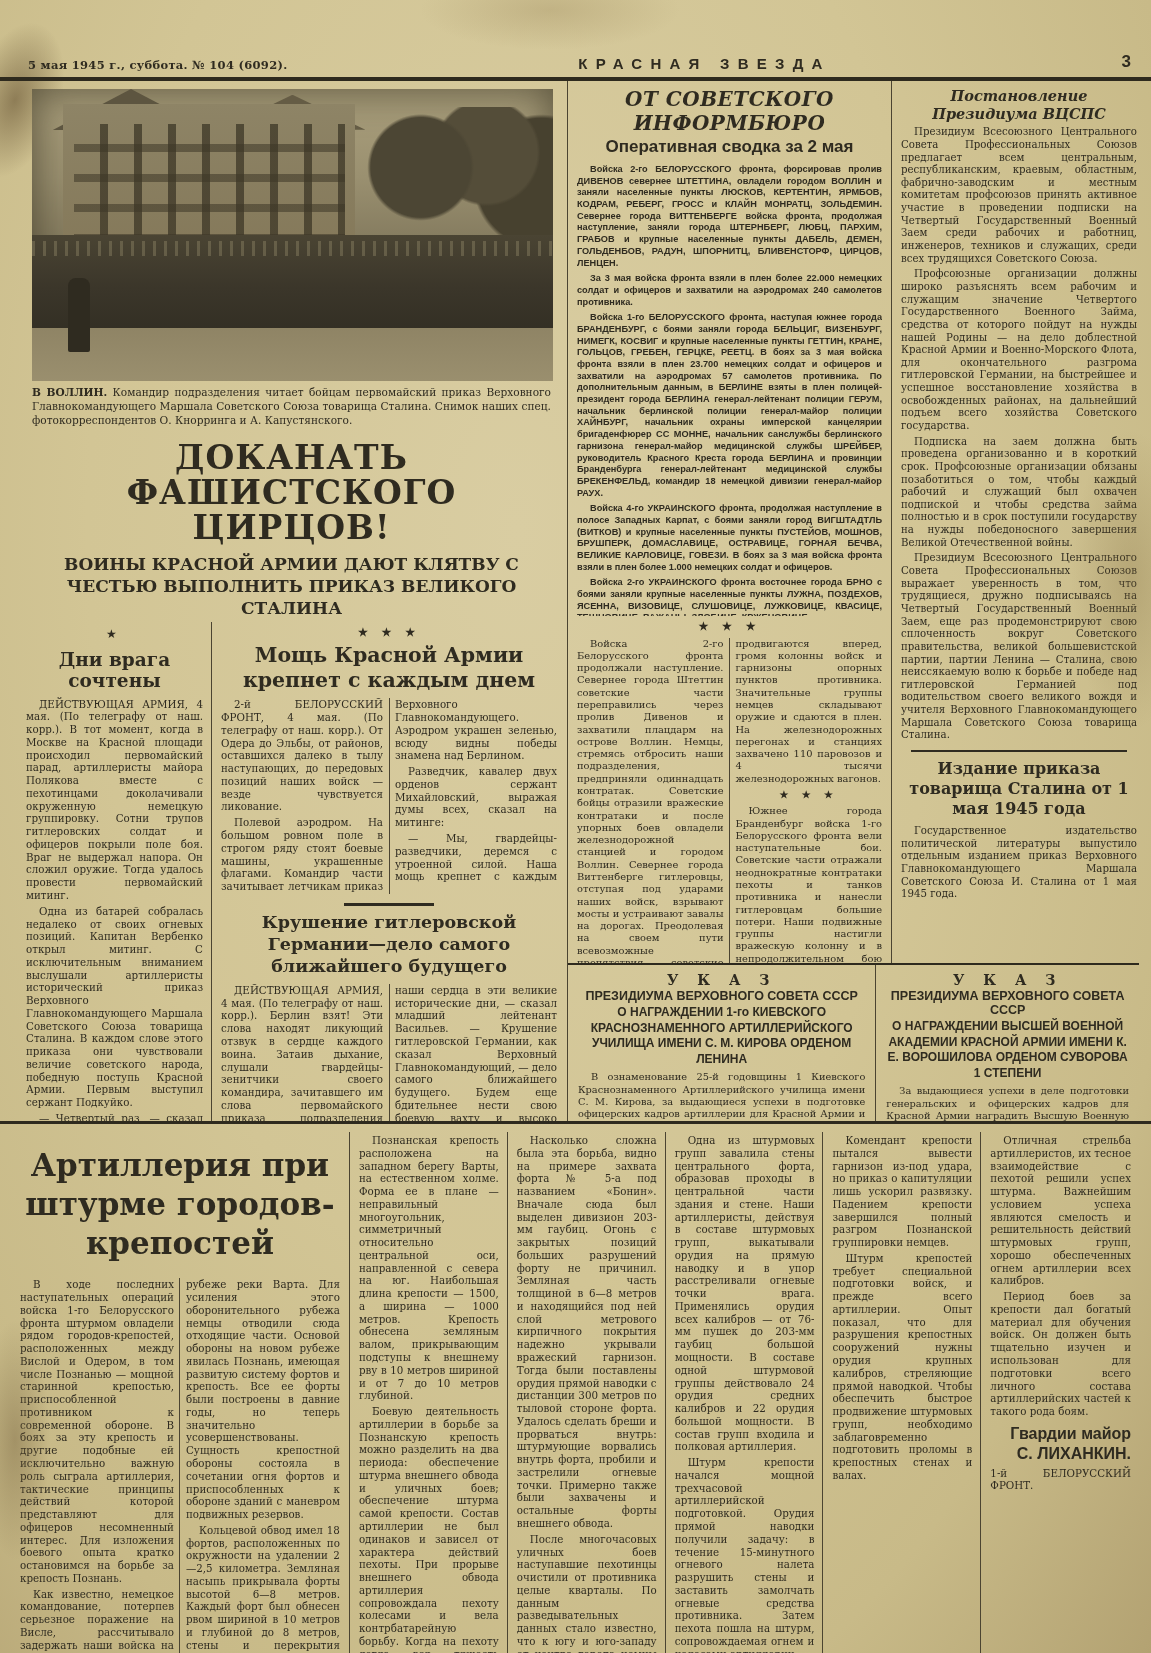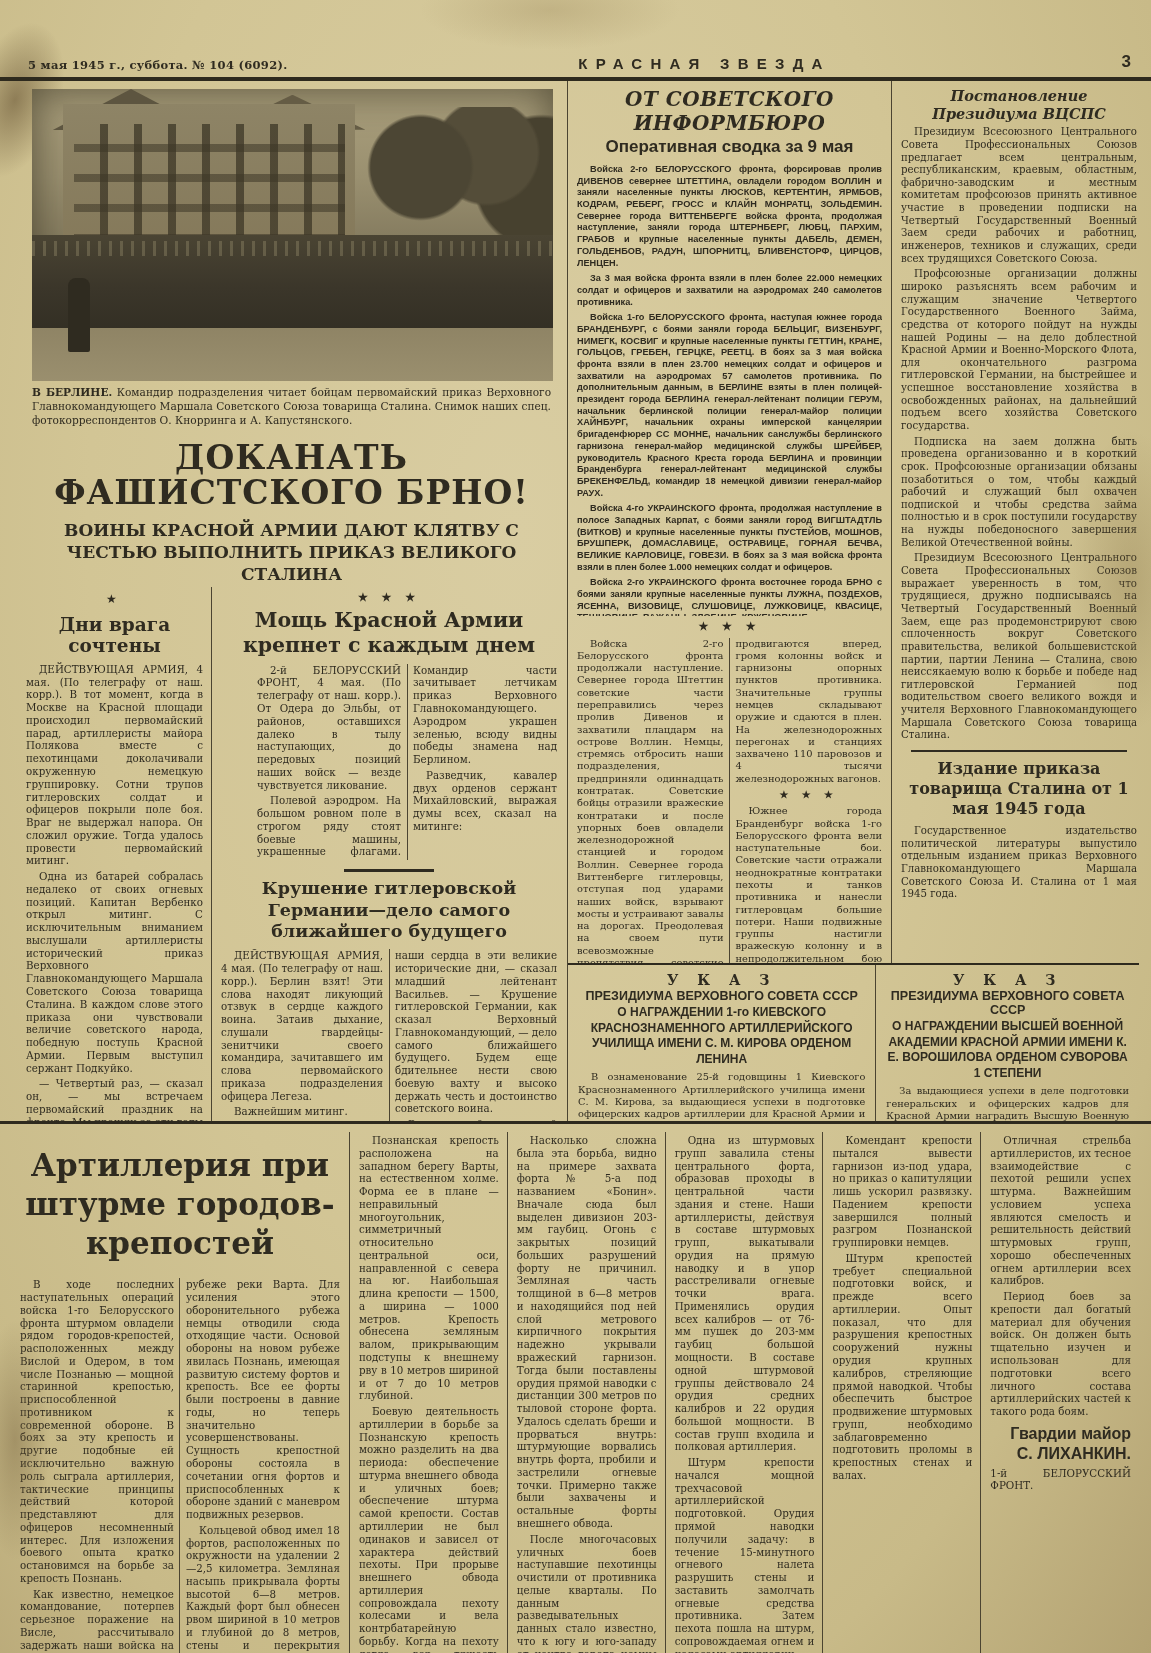--- a/index.html
+++ b/index.html
@@ -59,21 +59,21 @@
   .lead-h1 { font-size:33px; font-weight:bold; text-align:center; letter-spacing:1px; margin:14px 0 8px; line-height:1.05; }
   .lead-sub { font-size:17px; font-weight:bold; text-align:center; margin:0 auto; width:86%; line-height:1.3; }
   .sep-star { text-align:center; font-size:12px; letter-spacing:6px; margin:5px 0 2px; }
 
   .left-cols { display:flex; height:566px; overflow:hidden; margin-top:2px; }
   .col-dni { width:186px; padding-right:8px; border-right:1px solid #4b4431; overflow:hidden; }
   .col-dni h3 { font-size:18.5px; font-weight:bold; text-align:center; margin:8px 0 7px; }
   .col-mosch { flex:1; padding-left:9px; overflow:hidden; }
   .col-mosch h2 { font-size:20.5px; font-weight:bold; text-align:center; margin:3px 0 6px; line-height:1.2; }
   .col-mosch h4 { font-size:17.5px; font-weight:bold; text-align:center; margin:6px 0 6px; line-height:1.25; }
-  .mosch-text { height:196px; overflow:hidden; column-count:2; column-gap:12px; column-rule:1px solid #4b4431;margin-left:36px; }
+  .mosch-text { height:196px; overflow:hidden; column-count:2; column-gap:12px; column-rule:1px solid #4b4431; }
   .krush-text { height:208px; overflow:hidden; column-count:2; column-gap:12px; column-rule:1px solid #4b4431; }
   .mid-rule { width:90px; height:3px; background:#2f2b20; margin:9px auto 3px; }
 
   p { margin:0 0 3px; text-indent:13px; text-align:justify; font-size:10.3px; line-height:1.24; }
   p.stars { text-indent:0; text-align:center; font-weight:bold; letter-spacing:5px; font-size:11px; margin:4px 0; }
   p.noind { text-indent:0; }
 
   
   .ib-h1 { font-size:20px; font-weight:bold; font-style:italic; text-align:center; margin:4px 0 2px; letter-spacing:.5px; }
   .ib-h2 { font-family:"Liberation Sans", sans-serif; font-size:17px; font-weight:bold; text-align:center; margin:2px 0 7px; }
@@ -131,26 +131,26 @@
         <div class="ph-roof"></div>
         <div class="ph-roof2"></div>
         <div class="ph-building"></div>
         <div class="ph-windows"></div>
         <div class="ph-trees"></div>
         <div class="ph-troops"></div>
         <div class="ph-ground"></div>
         <div class="ph-officer"></div>
       </div>
       <p class="photo-caption noind">
-        <span class="b">В БЕРЛИНЕ.</span>
+        <span class="b">В ВОЛЛИН.</span>
         <span>Командир подразделения читает бойцам первомайский приказ Верховного Главнокомандующего Маршала Советского Союза товарища Сталина.</span>
         <span class="credit">Снимок наших спец. фотокорреспондентов О. Кнорринга и А. Капустянского.</span>
       </p>
 
-      <div class="lead-h1">ДОКАНАТЬ ФАШИСТСКОГО БРНО!</div>
+      <div class="lead-h1">ДОКАНАТЬ ФАШИСТСКОГО ЦИРЦОВ!</div>
       <div class="lead-sub">ВОИНЫ КРАСНОЙ АРМИИ ДАЮТ КЛЯТВУ С ЧЕСТЬЮ ВЫПОЛНИТЬ ПРИКАЗ ВЕЛИКОГО СТАЛИНА</div>
 
       <div class="left-cols">
         <div class="col-dni">
           <div class="sep-star">★</div>
           <h3>Дни врага сочтены</h3>
           <p>ДЕЙСТВУЮЩАЯ АРМИЯ, 4 мая. (По телеграфу от наш. корр.). В тот момент, когда в Москве на Красной площади происходил первомайский парад, артиллеристы майора Полякова вместе с пехотинцами доколачивали окруженную немецкую группировку. Сотни трупов гитлеровских солдат и офицеров покрыли поле боя. Враг не выдержал напора. Он сложил оружие. Тогда удалось провести первомайский митинг.</p>
           <p>Одна из батарей собралась недалеко от своих огневых позиций. Капитан Вербенко открыл митинг. С исключительным вниманием выслушали артиллеристы исторический приказ Верховного Главнокомандующего Маршала Советского Союза товарища Сталина. В каждом слове этого приказа они чувствовали величие советского народа, победную поступь Красной Армии. Первым выступил сержант Подкуйко.</p>
           <p>— Четвертый раз, — сказал он, — мы встречаем первомайский праздник на фронте. Мы прошли за эти годы победный путь от берегов Невы до Эльбы. Сейчас знамя победы водружено над Берлином. Слава советскому оружию, слава победителям, слава Маршалу Сталину!</p>
 
@@ -176,21 +176,21 @@
           </div>
         </div>
       </div>
     </div>
 
     <div class="cr-wrap">
       <div class="cr-top">
 
         <div class="sec-center">
           <div class="ib-h1">ОТ СОВЕТСКОГО ИНФОРМБЮРО</div>
-          <div class="ib-h2">Оперативная сводка за 9 мая</div>
+          <div class="ib-h2">Оперативная сводка за 2 мая</div>
           <div class="ib-lead">
             <p>Войска 2-го БЕЛОРУССКОГО фронта, форсировав пролив ДИВЕНОВ севернее ШТЕТТИНА, овладели городом ВОЛЛИН и заняли населенные пункты ЛЮСКОВ, КЕРТЕНТИН, ЯРМБОВ, КОДРАМ, РЕБЕРГ, ГРОСС и КЛАЙН МОНРАТЦ, ЗОЛЬДЕМИН. Севернее города ВИТТЕНБЕРГЕ войска фронта, продолжая наступление, заняли города ШТЕРНБЕРГ, ЛЮБЦ, ПАРХИМ, ГРАБОВ и крупные населенные пункты ДАБЕЛЬ, ДЕМЕН, ГОЛЬДЕНБОВ, РАДУН, ШПОРНИТЦ, БЛИВЕНСТОРФ, ЦИРЦОВ, ЛЕНЦЕН.</p>
             <p>За 3 мая войска фронта взяли в плен более 22.000 немецких солдат и офицеров и захватили на аэродромах 240 самолетов противника.</p>
             <p>Войска 1-го БЕЛОРУССКОГО фронта, наступая южнее города БРАНДЕНБУРГ, с боями заняли города БЕЛЬЦИГ, ВИЗЕНБУРГ, НИМЕГК, КОСВИГ и крупные населенные пункты ГЕТТИН, КРАНЕ, ГОЛЬЦОВ, ГРЕБЕН, ГЕРЦКЕ, РЕЕТЦ. В боях за 3 мая войска фронта взяли в плен 23.700 немецких солдат и офицеров и захватили на аэродромах 57 самолетов противника. По дополнительным данным, в БЕРЛИНЕ взяты в плен полицей-президент города БЕРЛИНА генерал-лейтенант полиции ГЕРУМ, начальник берлинской полиции генерал-майор полиции ХАЙНБУРГ, начальник охраны имперской канцелярии бригаденфюрер СС МОННЕ, начальник санслужбы берлинского гарнизона генерал-майор медицинской службы ШРЕЙБЕР, руководитель Красного Креста города БЕРЛИНА и провинции Бранденбурга генерал-лейтенант медицинской службы БРЕКЕНФЕЛЬД, командир 18 немецкой дивизии генерал-майор РАУХ.</p>
             <p>Войска 4-го УКРАИНСКОГО фронта, продолжая наступление в полосе Западных Карпат, с боями заняли город ВИГШТАДТЛЬ (ВИТКОВ) и крупные населенные пункты ПУСТЕЙОВ, МОШНОВ, БРУШПЕРК, ДОМАСЛАВИЦЕ, ОСТРАВИЦЕ, ГОРНАЯ БЕЧВА, ВЕЛИКИЕ КАРЛОВИЦЕ, ГОВЕЗИ. В боях за 3 мая войска фронта взяли в плен более 1.000 немецких солдат и офицеров.</p>
             <p>Войска 2-го УКРАИНСКОГО фронта восточнее города БРНО с боями заняли крупные населенные пункты ЛУЖНА, ПОЗДЕХОВ, ЯСЕННА, ВИЗОВИЦЕ, СЛУШОВИЦЕ, ЛУЖКОВИЦЕ, КВАСИЦЕ, ТЕШНОВИЦЕ, ВАЖАНЫ, ЗЛОБИЦЕ, КРЖЕНОВИЦЕ.</p>
 
           </div>
           <p class="stars">★ ★ ★</p>
           <div class="ib-cols">

